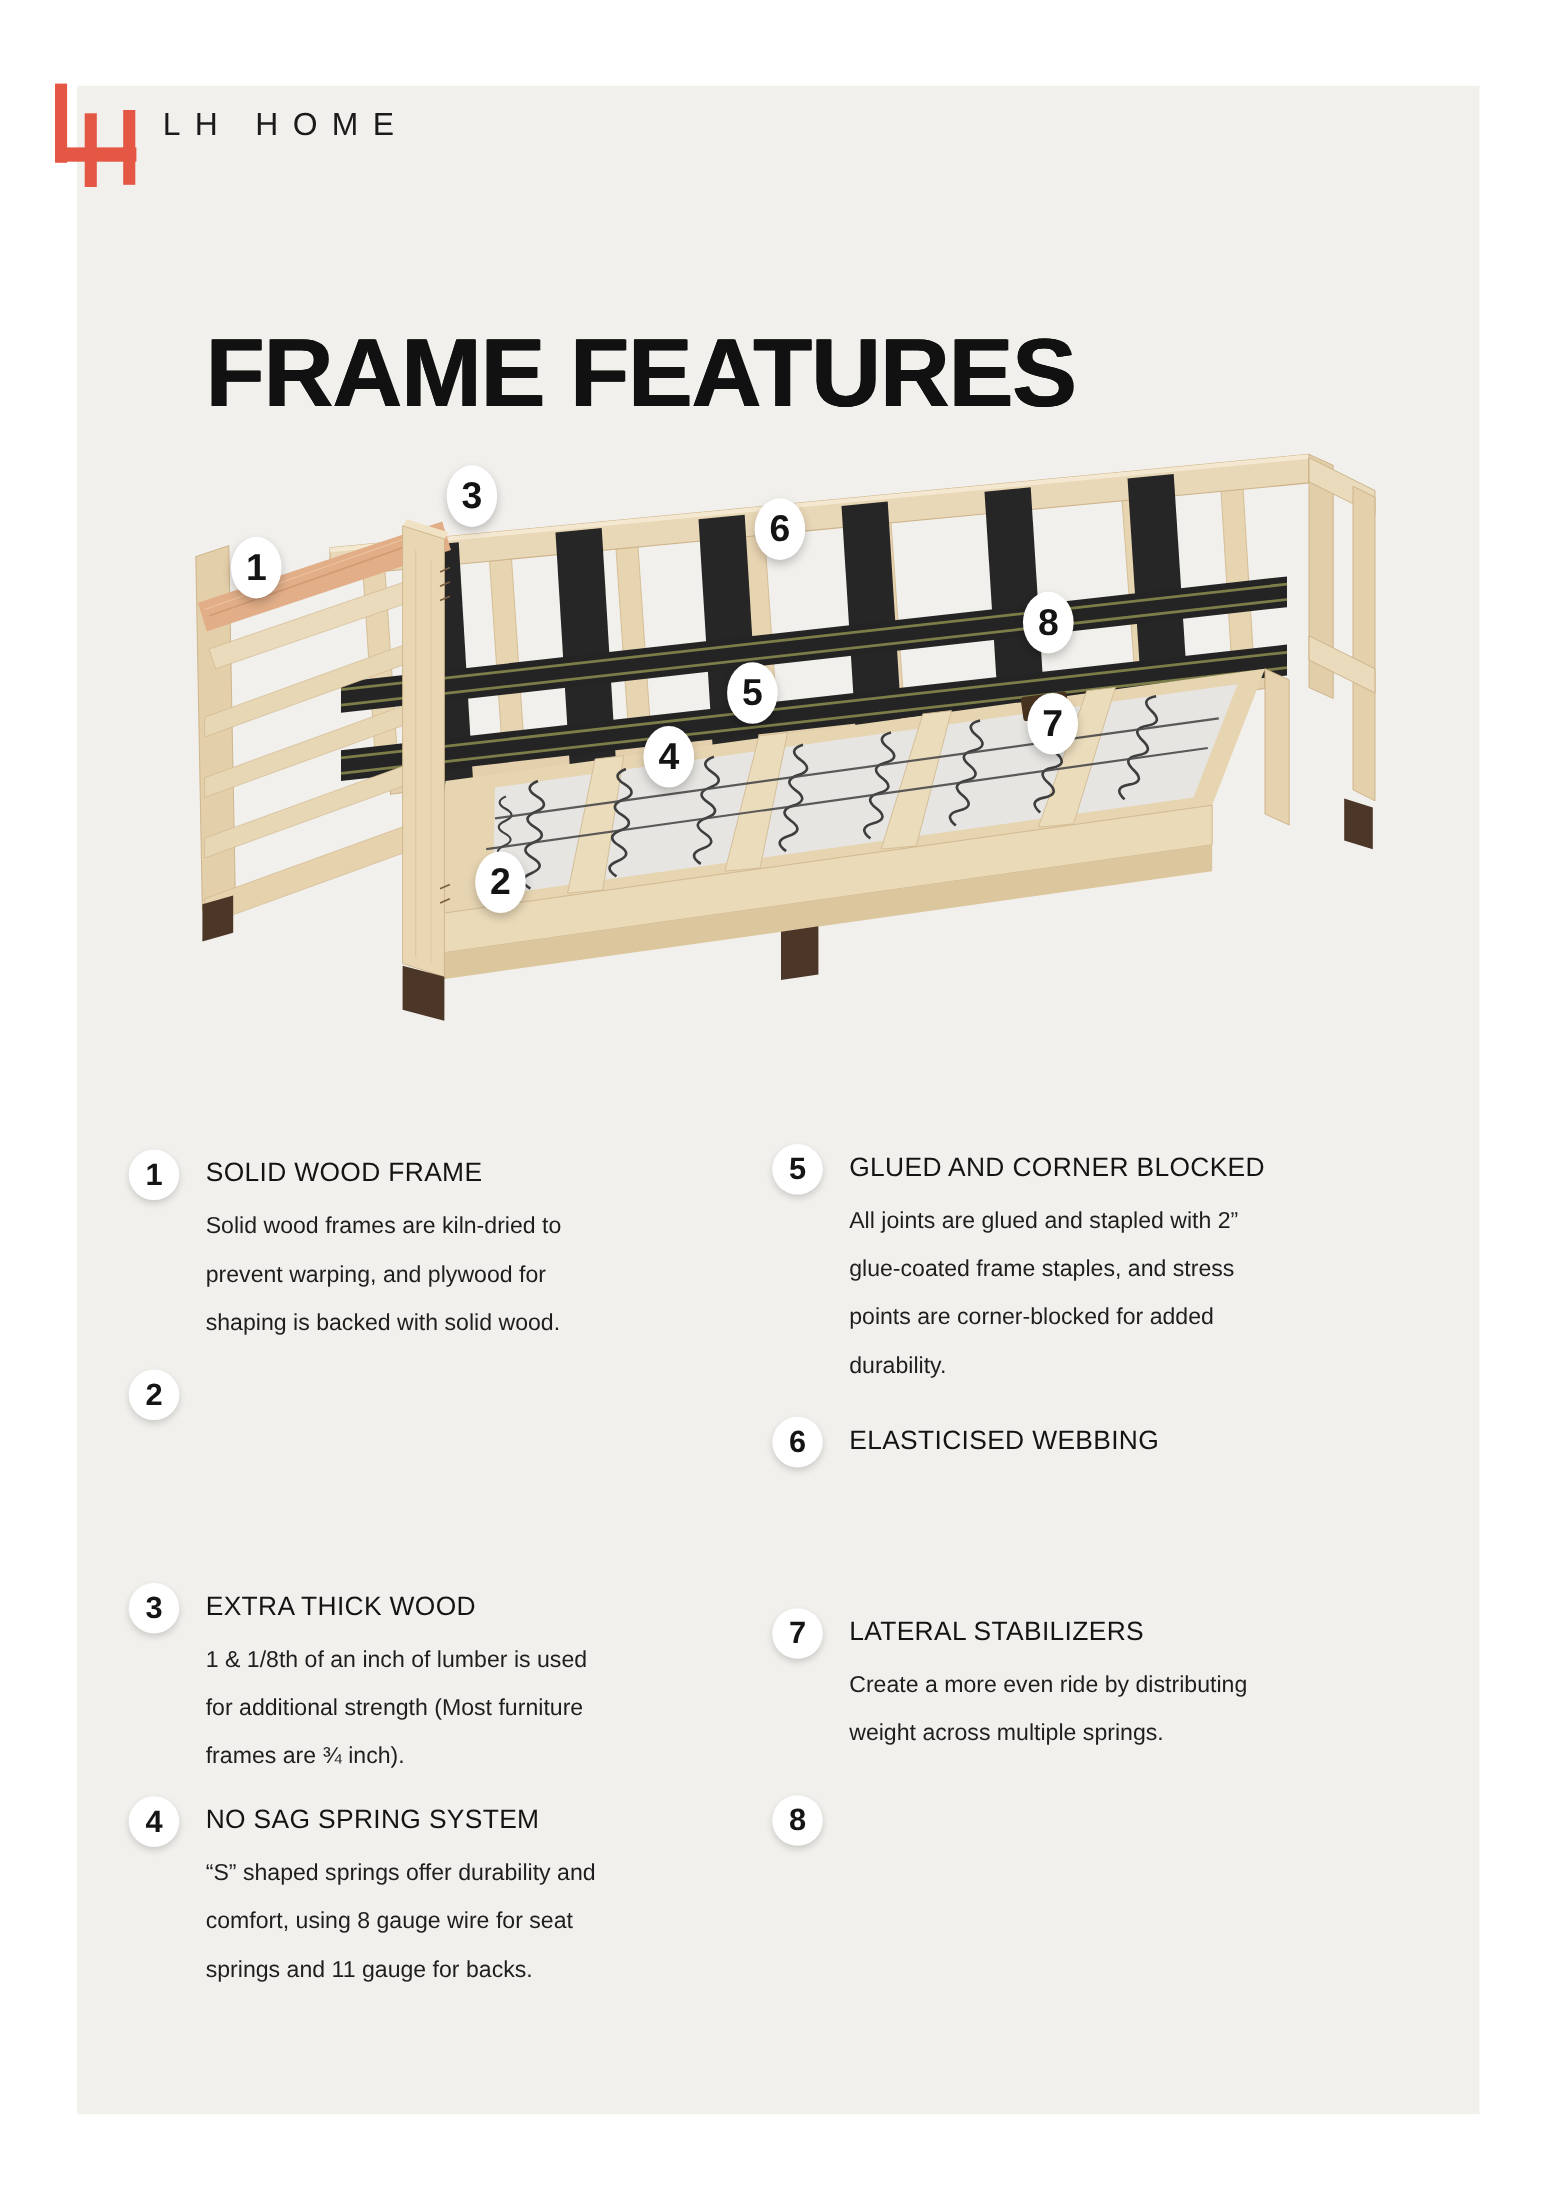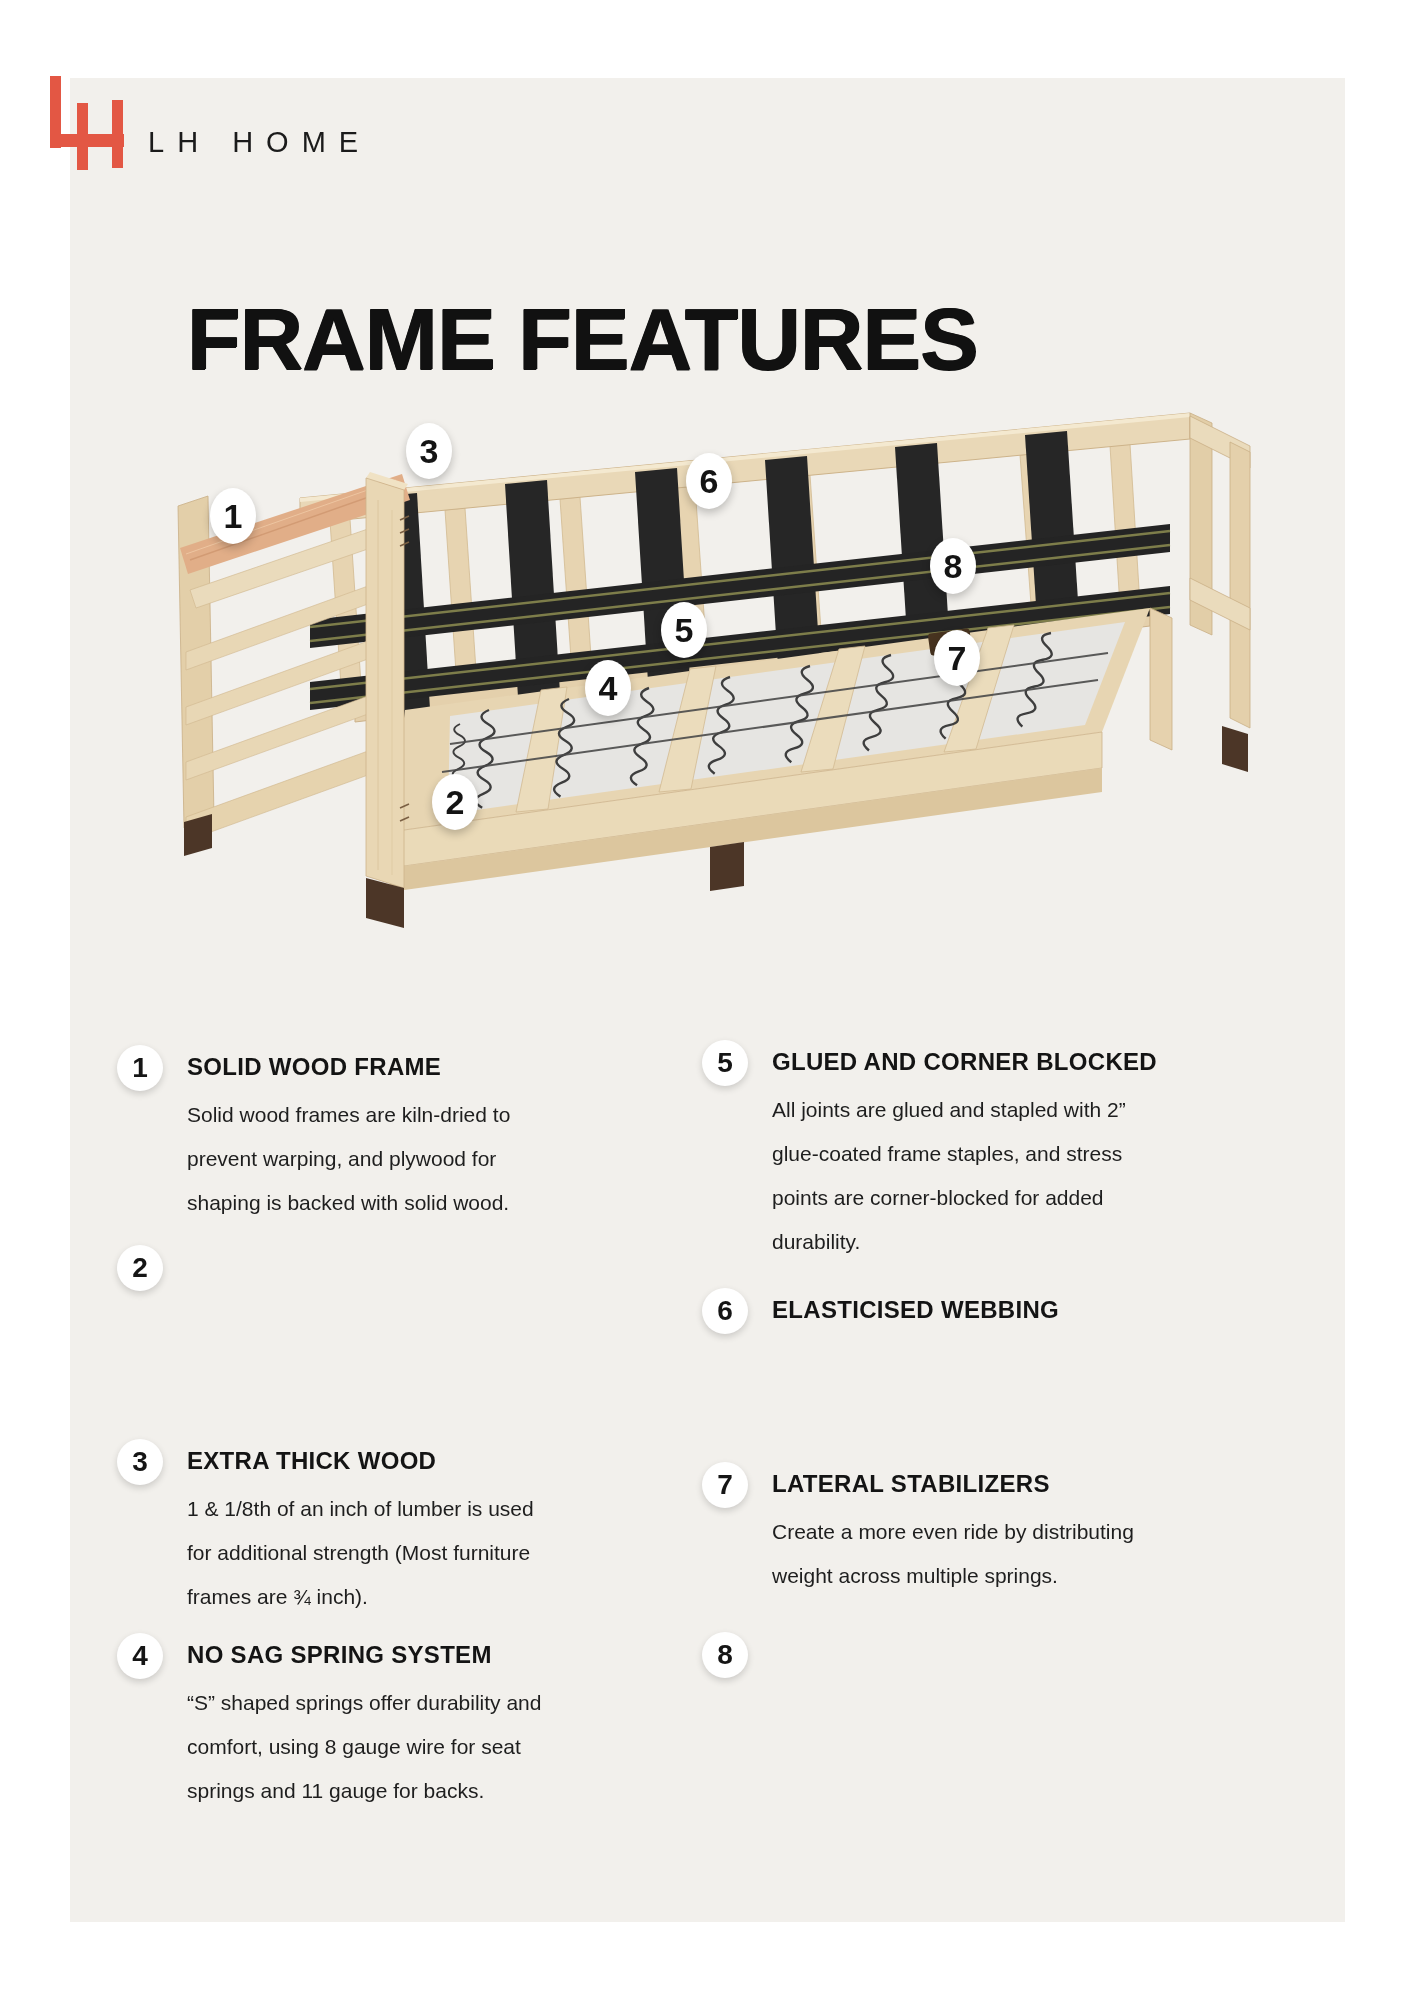--- a/index.html
+++ b/index.html
@@ -2,41 +2,41 @@
 <html><head>
 <meta charset="utf-8">
 <style>
   html,body{margin:0;padding:0;background:#ffffff;}
   .page{position:relative;width:1414px;height:2000px;background:#ffffff;overflow:hidden;
         font-family:"Liberation Sans","DejaVu Sans",sans-serif;color:#171717;}
   .card{position:absolute;left:70px;top:78px;width:1275px;height:1844px;background:#F2F0EC;}
 
   
   .logo-mark{position:absolute;left:48px;top:74px;width:78px;height:100px;}
-  .logo-text{position:absolute;left:148px;top:126px;font-size:29px;font-weight:400;
+  .logo-text{position:absolute;left:148px;top:98px;font-size:29px;font-weight:400;
              letter-spacing:13px;color:#1b1b1b;white-space:nowrap;}
 
   
   .main-title{position:absolute;left:70px;top:236px;width:1024px;text-align:center;
               font-size:88px;line-height:1;font-weight:700;letter-spacing:-1px;color:#111;
               text-shadow:1px 0 0 #111, 0 0.5px 0 #111;}
 
   
   .sofa-svg{position:absolute;left:150px;top:380px;width:1120px;height:560px;}
   .img-badge{position:absolute;width:46px;height:56px;background:#ffffff;border-radius:50%;
              box-shadow:0 4px 9px rgba(0,0,0,.22);display:flex;align-items:center;justify-content:center;
              font-size:34px;font-weight:700;color:#141414;}
 
   
   .feature{position:absolute;width:480px;}
   .fnum{position:absolute;left:0;top:0;width:46px;height:46px;border-radius:50%;background:#ffffff;
         box-shadow:0 3px 7px rgba(0,0,0,.16);text-align:center;line-height:46px;
         font-size:28px;font-weight:700;color:#151515;}
   .fbody{margin-left:70px;padding-top:7px;}
-  .fbody h3{margin:0;font-size:24px;line-height:30px;font-weight:700;letter-spacing:.3px;color:#141414;}
+  .fbody h3{margin:0;font-size:24px;line-height:30px;font-weight:400;letter-spacing:.3px;color:#141414;}
   .fbody p{margin:11px 0 0 0;font-size:21px;line-height:44px;color:#1e1e1e;white-space:pre-line;}
 </style>
 </head>
 <body>
 
 <div class="page">
   <div class="card"></div>
 
   <svg class="logo-mark" viewBox="0 0 78 100" xmlns="http://www.w3.org/2000/svg">
     <rect x="2" y="2" width="11" height="72" fill="#E35744"></rect>

